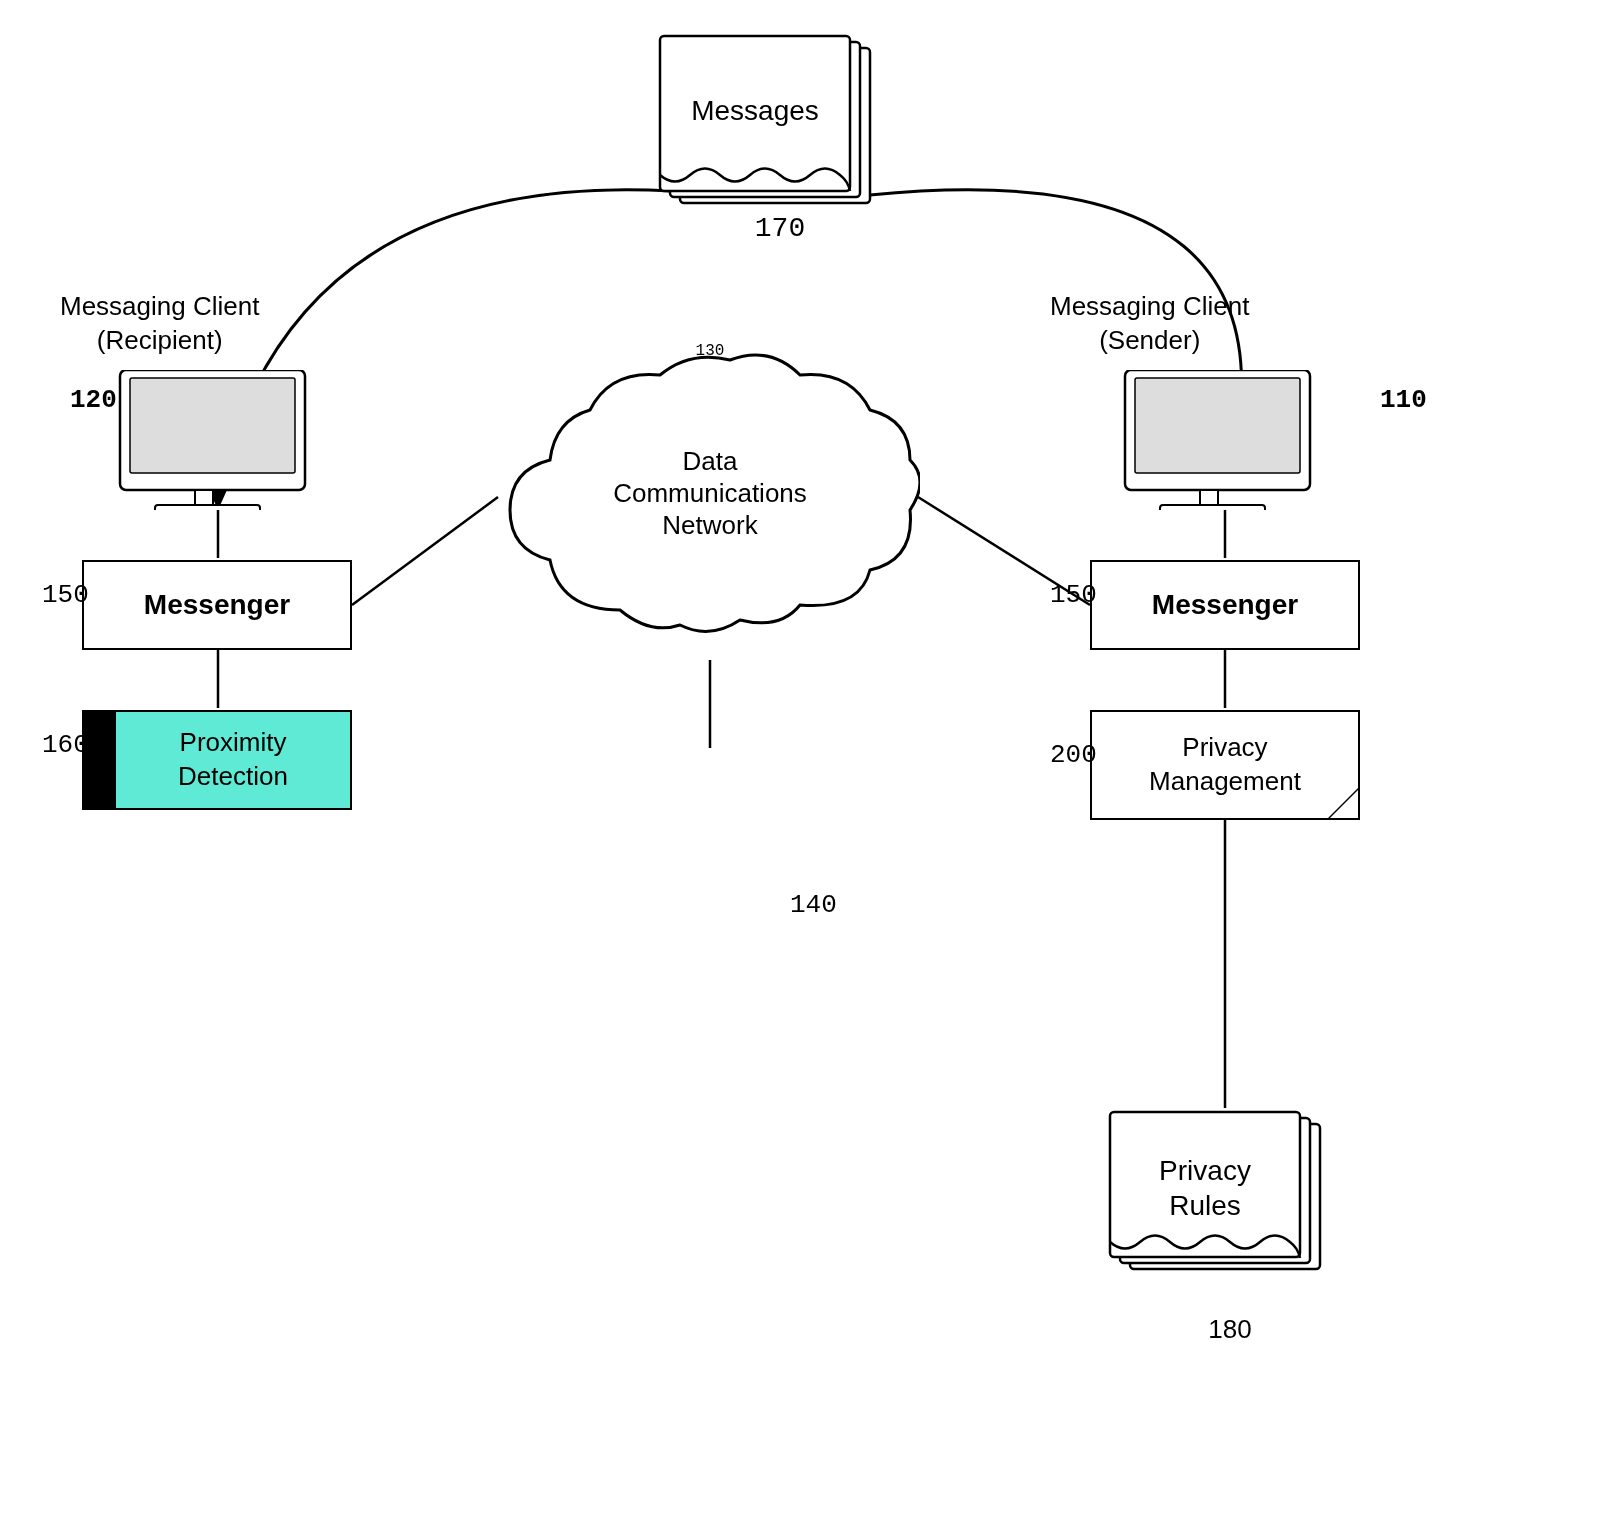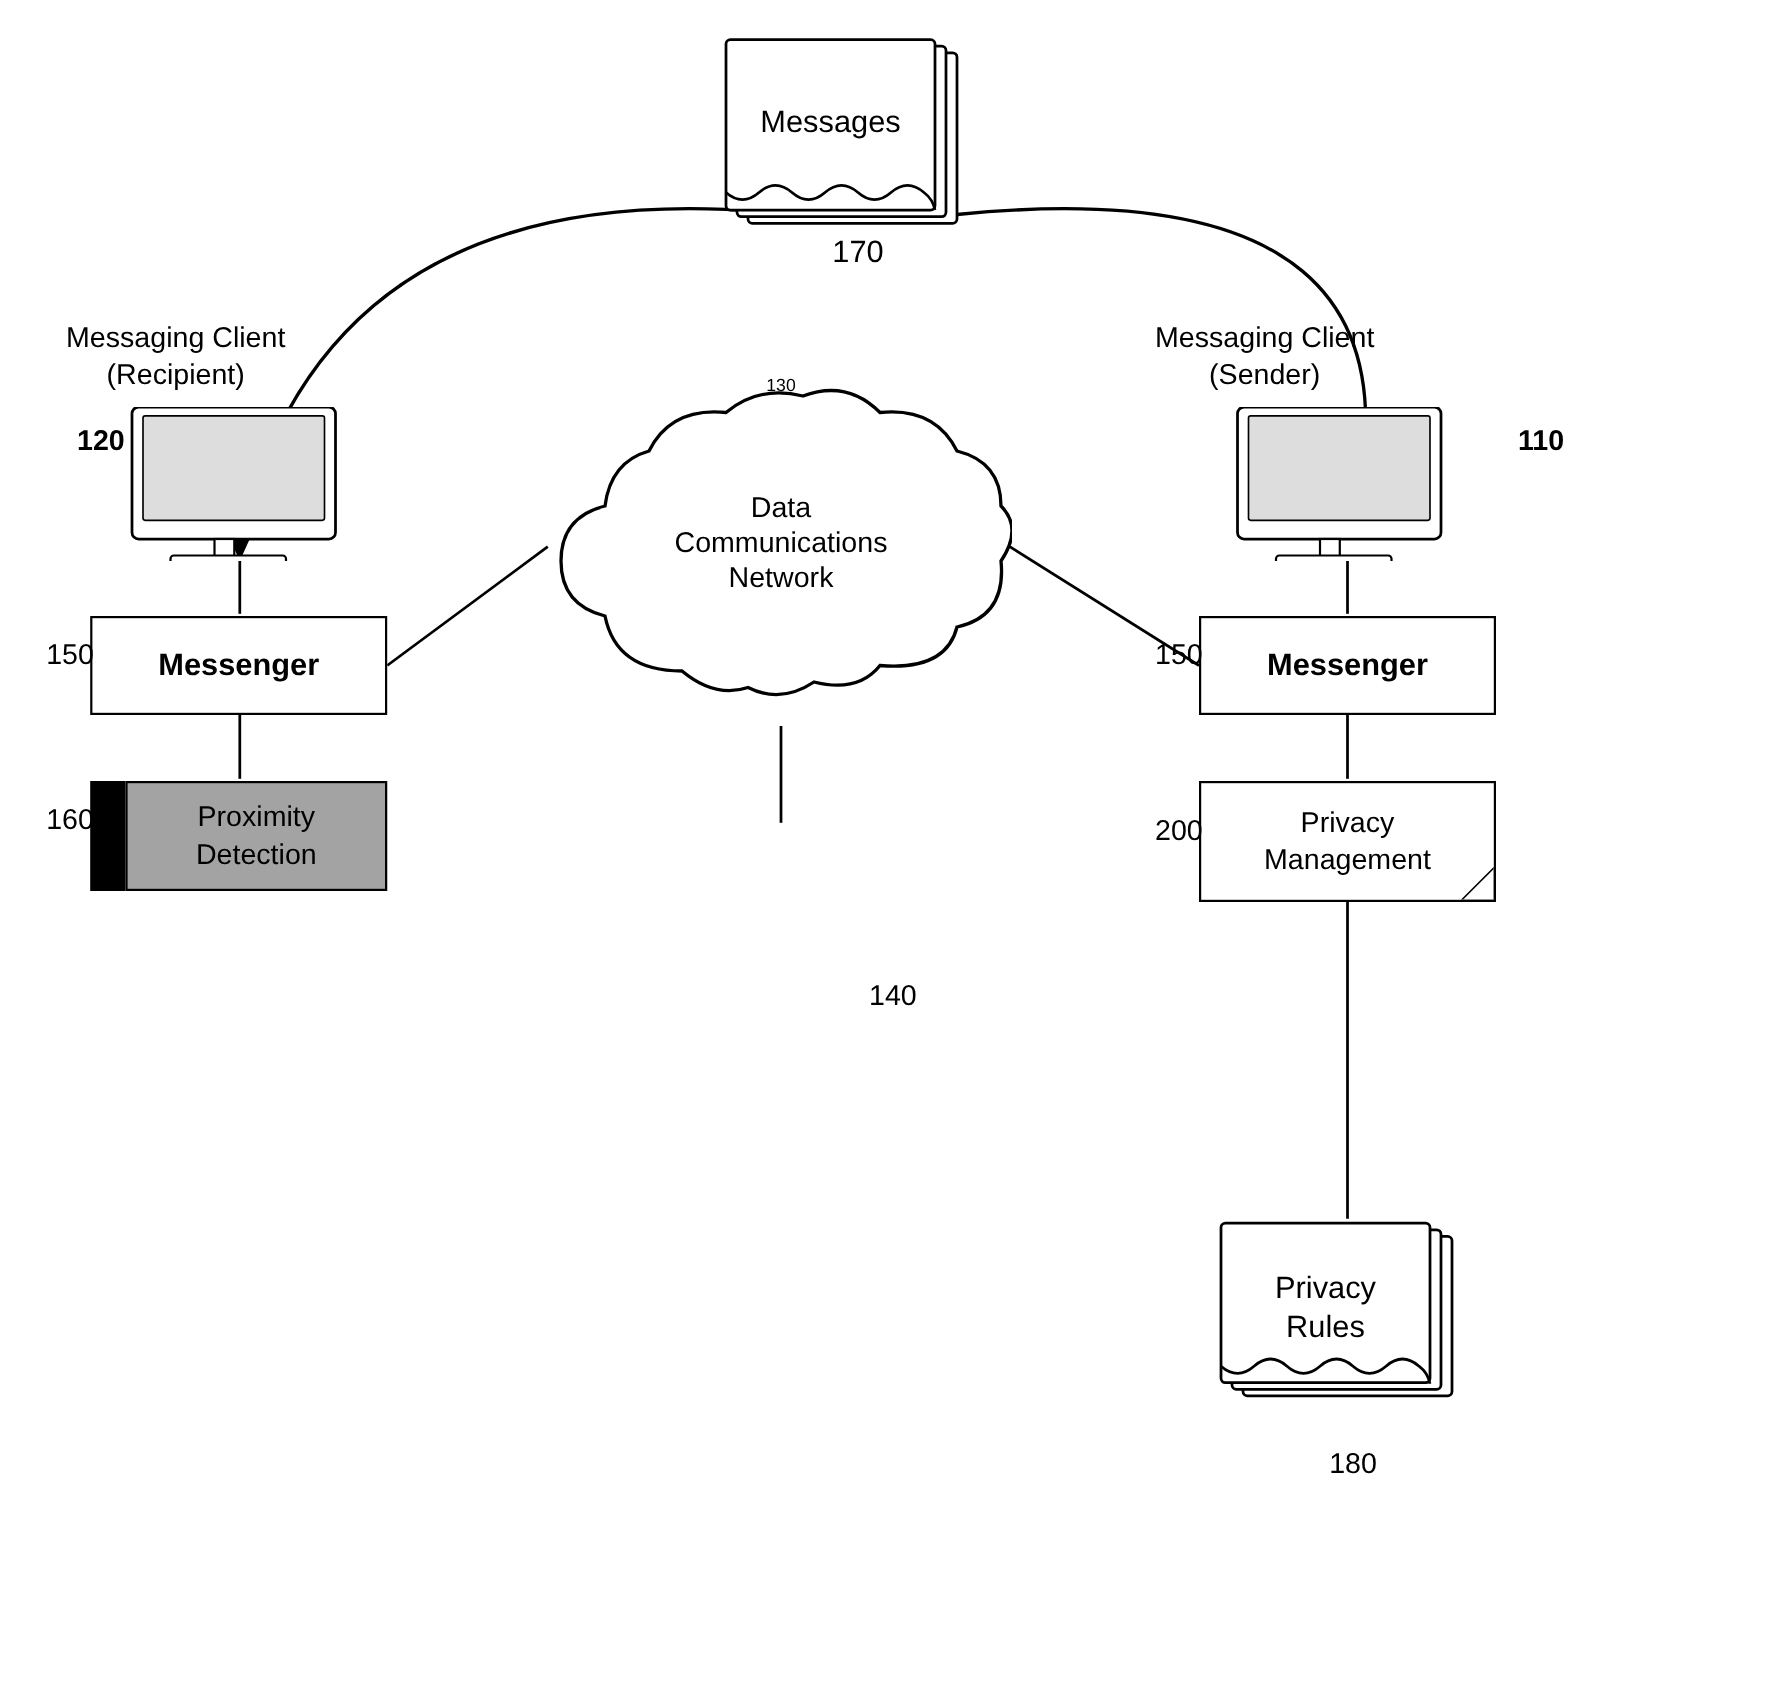--- a/index.html
+++ b/index.html
@@ -38,21 +38,21 @@
     }
     .box-messenger-right {
       left: 1090px; top: 560px;
       width: 270px; height: 90px;
     }
 
     
     .label {
       position: absolute;
       font-size: 26px;
-      font-family: Liberation Sans, sans-serif;
+      font-family: Liberation Mono, monospace;
     }
 
     
     .cloud-container {
       position: absolute;
       left: 500px; top: 330px;
       width: 420px; height: 330px;
     }
 
     
@@ -174,21 +174,21 @@
   </div>
   <div class="label" style="left:42px; top:580px; font-size:26px;">150</div>
 
   <div class="box box-messenger-right">
     <span>Messenger</span>
   </div>
   <div class="label" style="left:1050px; top:580px; font-size:26px;">150</div>
 
   <div style="position:absolute; left:82px; top:710px; width:32px; height:100px; background:#000;"></div>
 
-  <div style="position:absolute; left:114px; top:710px; width:238px; height:100px; border:2px solid #000; background:#a3a3a3; display:flex; align-items:center; justify-content:center; text-align:center; font-size:26px; line-height:1.3;">
+  <div style="position:absolute; left:114px; top:710px; width:238px; height:100px; border:2px solid #000; background:#5eead4; display:flex; align-items:center; justify-content:center; text-align:center; font-size:26px; line-height:1.3;">
     <span>Proximity<br>Detection</span>
   </div>
   <div class="label" style="left:42px; top:730px; font-size:26px;">160</div>
 
   <div style="position:absolute; left:1090px; top:710px; width:270px; height:110px; border:2px solid #000; background:#fff; display:flex; align-items:center; justify-content:center; text-align:center; font-size:26px; line-height:1.3; overflow:hidden;">
     <span>Privacy<br>Management</span>
 
     <div style="position:absolute; right:0; bottom:0; width:0; height:0; border-style:solid; border-width:0 0 30px 30px; border-color:transparent transparent #000 transparent;"></div>
     <div style="position:absolute; right:0; bottom:0; width:28px; height:28px; background:#fff; clip-path:polygon(100% 0, 100% 100%, 0 100%);"></div>
   </div>

